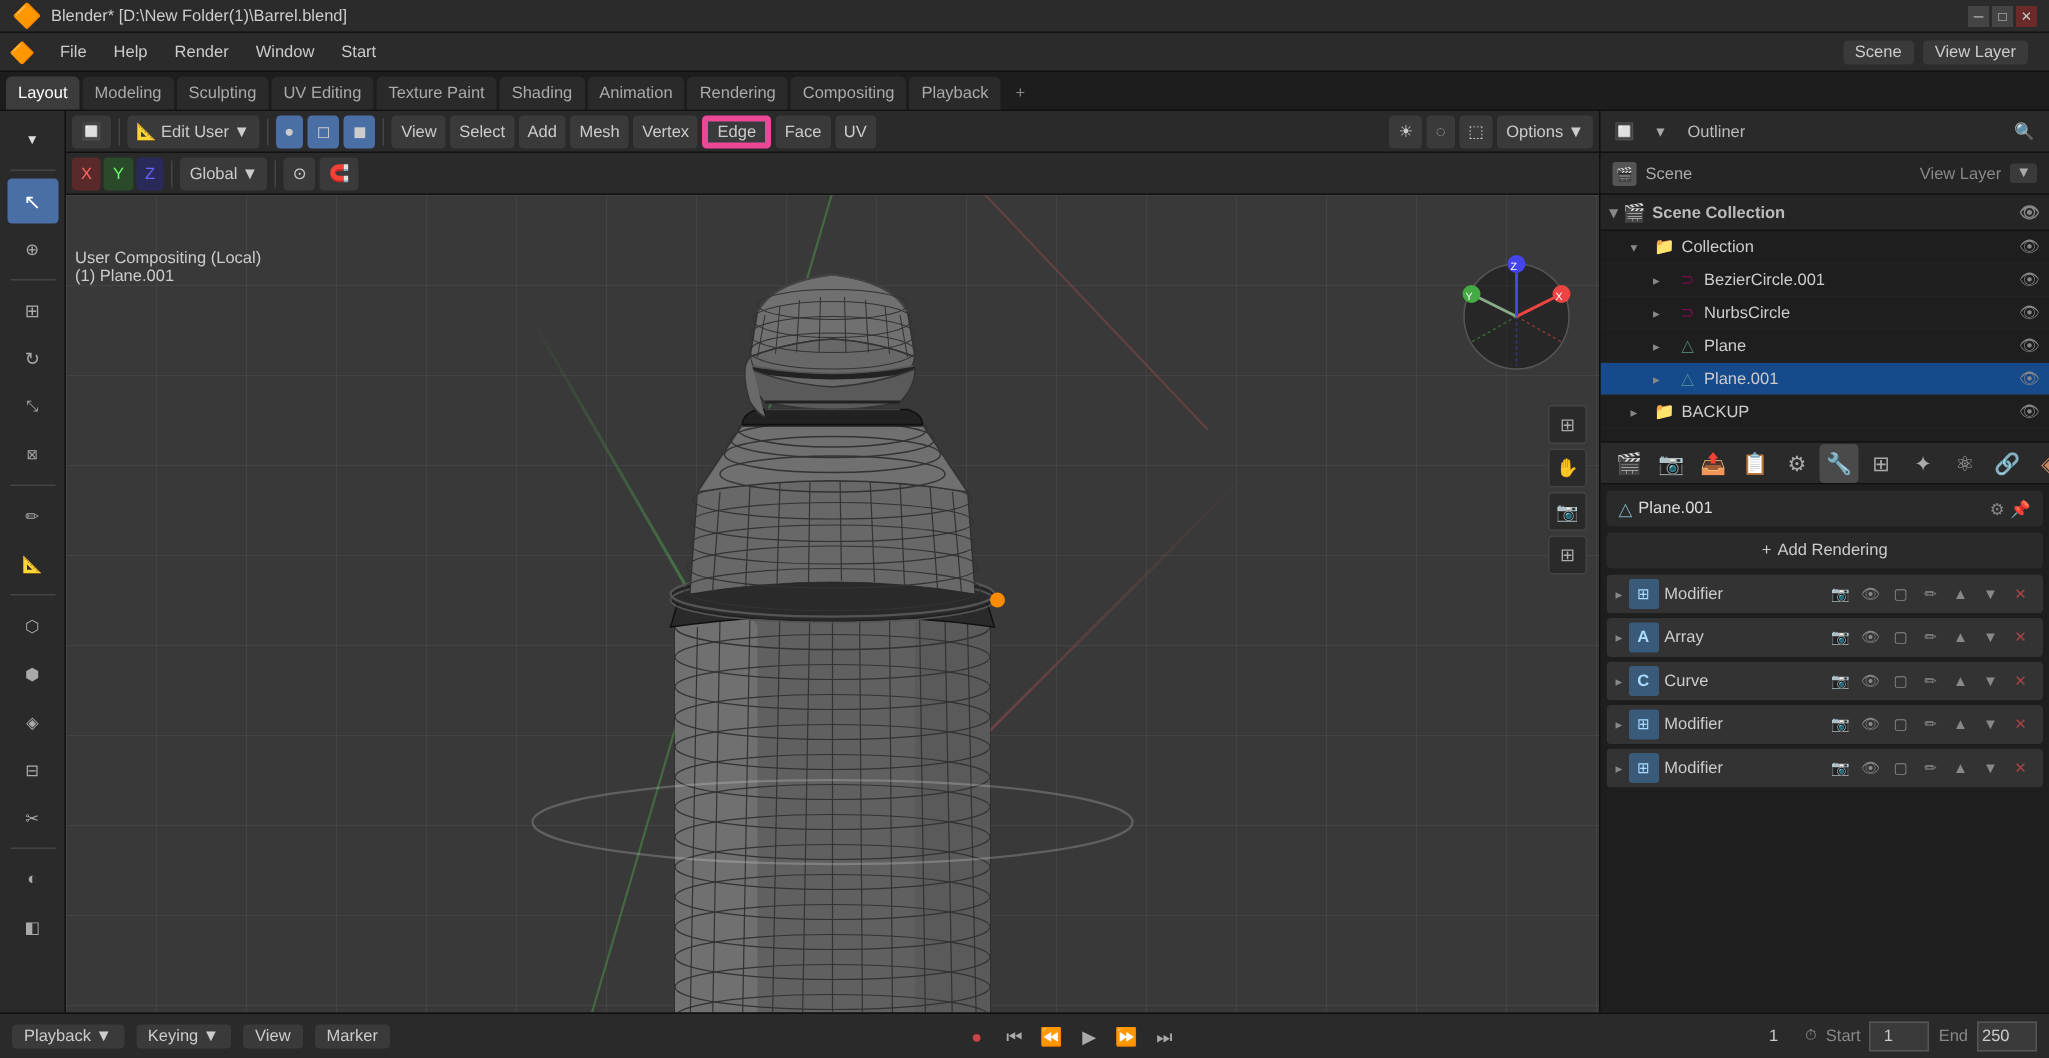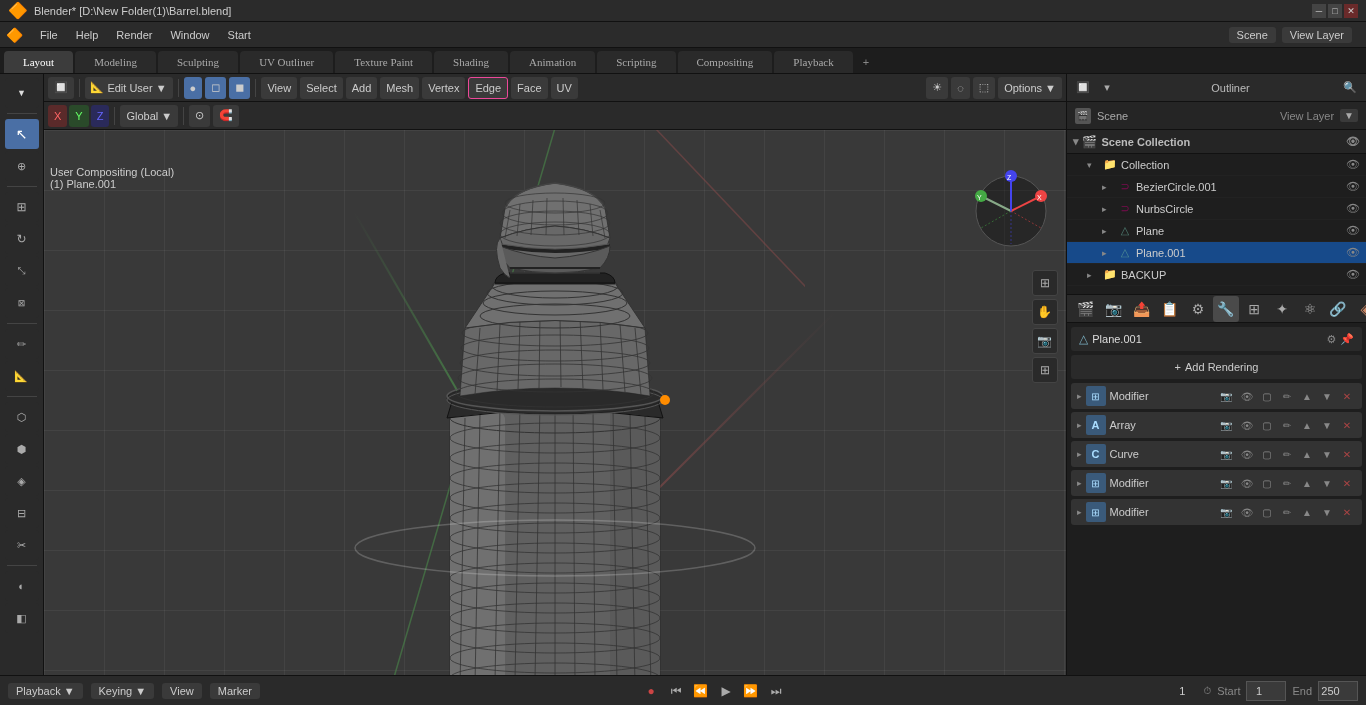--- a/index.html
+++ b/index.html
@@ -85,31 +85,30 @@
     #workspace-tabs {
       width: 100%;
       height: 26px;
       background: #1d1d1d;
       display: flex;
       align-items: flex-end;
       padding: 0 4px;
       border-bottom: 1px solid #111;
     }
     .ws-tab {
-      padding: 3px 19px;
+      padding: 3px 8px;
       height: 22px;
       display: flex;
       align-items: center;
       cursor: pointer;
       font-size: 11px;
       color: #aaa;
       border-radius: 4px 4px 0 0;
       background: #2a2a2a;
       margin-right: 2px;
-      font-family: Liberation Serif, serif;
     }
     .ws-tab-add {
       padding: 3px 8px;
       height: 22px;
       display: flex;
       align-items: center;
       cursor: pointer;
       color: #888;
     }
 
@@ -603,25 +602,25 @@
   <div style="display:flex;align-items:center;gap:6px;margin-right:10px;">
     <span style="background:#3a3a3a;padding:2px 8px;border-radius:3px;cursor:pointer;font-size:11px;color:#ccc;">Scene</span>
     <span style="background:#3a3a3a;padding:2px 8px;border-radius:3px;cursor:pointer;font-size:11px;color:#ccc;">View Layer</span>
   </div>
 </div>
 
 <div id="workspace-tabs">
   <div class="ws-tab" style="background:#3c3c3c;color:#fff;">Layout</div>
   <div class="ws-tab">Modeling</div>
   <div class="ws-tab">Sculpting</div>
-  <div class="ws-tab">UV Outliner</div>
+  <div class="ws-tab">UV Editing</div>
   <div class="ws-tab">Texture Paint</div>
   <div class="ws-tab">Shading</div>
   <div class="ws-tab">Animation</div>
-  <div class="ws-tab">Scripting</div>
+  <div class="ws-tab">Rendering</div>
   <div class="ws-tab">Compositing</div>
   <div class="ws-tab">Playback</div>
   <div class="ws-tab-add">+</div>
 </div>
 
 <div id="main-layout">
 
   <div id="left-toolbar">
 
     <button class="tool-btn" style="width:34px;font-size:9px;color:#ddd;">▼</button>
@@ -672,21 +671,21 @@
       </button>
       <button class="vp-btn">
         <span>Add</span>
       </button>
       <button class="vp-btn">
         <span>Mesh</span>
       </button>
       <button class="vp-btn">
         <span>Vertex</span>
       </button>
-      <button class="vp-btn" style="border:1px solid #ec4899;">
+      <button class="vp-btn" style="border:4px solid #ec4899;">
         <span>Edge</span>
       </button>
       <button class="vp-btn">
         <span>Face</span>
       </button>
       <button class="vp-btn">
         <span>UV</span>
       </button>
       <div style="flex:1;"></div>
 
@@ -877,21 +876,21 @@
   </div>
 
   <div id="right-panel">
 
     <div style="flex:none;height:220px;display:flex;flex-direction:column;">
       <div id="outliner-header">
         <div class="header-icons">
           <div class="hdr-icon">🔲</div>
           <div class="hdr-icon">▾</div>
         </div>
-        <div style="flex:1;font-size:11px;color:#bbb;padding-left:4px;text-align:center;">Outliner</div>
+        <div style="flex:1;font-size:11px;color:#bbb;padding-left:4px;">Outliner</div>
 
         <div class="hdr-icon">🔍</div>
       </div>
 
       <div id="view-layer-section">
         <div class="scene-icon">🎬</div>
         <span style="font-size:11px;color:#aaa;">Scene</span>
         <span style="font-size:11px;color:#888;margin-left:auto;">View Layer</span>
         <button style="background:#3a3a3a;border:none;color:#aaa;padding:1px 4px;border-radius:2px;font-size:10px;cursor:pointer;">▼</button>
       </div>

